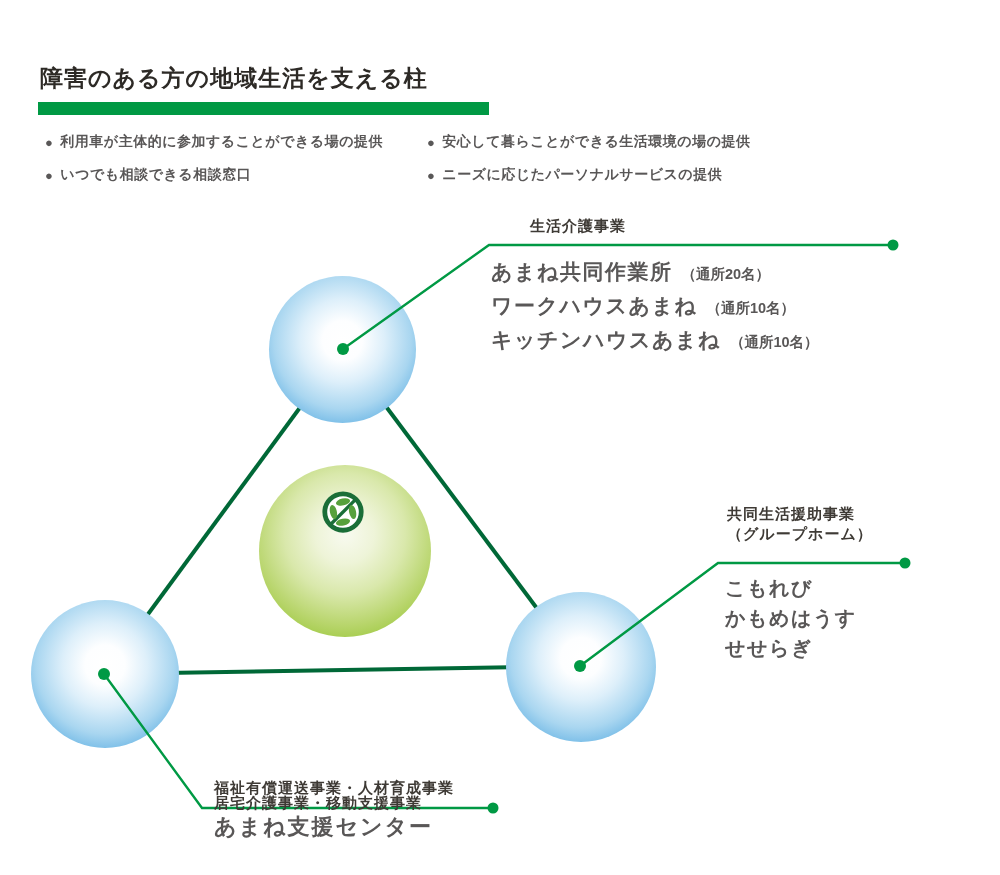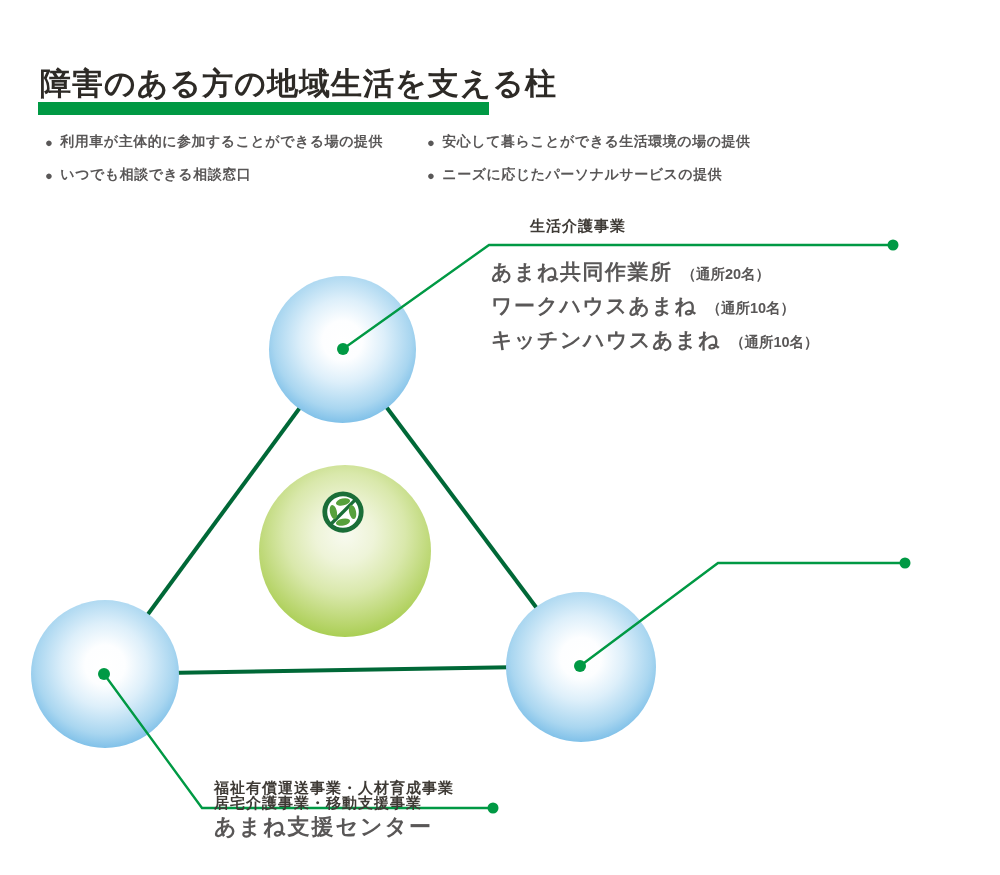--- a/index.html
+++ b/index.html
@@ -2,21 +2,21 @@
 <html><head>
 <meta charset="utf-8">
 <style>
   html,body{margin:0;padding:0;background:#fff;}
   #stage{
     position:relative;width:1000px;height:875px;background:#ffffff;overflow:hidden;
     font-family:"Liberation Sans","DejaVu Sans",sans-serif;font-weight:bold;
   }
   .abs{position:absolute;}
   
-  .page-title{left:40px;top:63px;font-size:31px;color:#2d2a26;letter-spacing:1px;z-index:4;}
+  .page-title{left:40px;top:63px;font-size:23px;color:#2d2a26;letter-spacing:1px;z-index:4;}
   .title-bar{left:38px;top:102px;width:451px;height:13px;background:#009944;z-index:4;}
   
   .bullet{position:absolute;display:flex;align-items:center;gap:7px;font-size:14px;color:#595757;letter-spacing:0.5px;z-index:4;white-space:nowrap;}
   .bullet .dot{font-size:13px;line-height:1;color:#595757;}
   .b0{left:45px;top:133px;} .b1{left:427px;top:133px;}
   .b2{left:45px;top:166px;} .b3{left:427px;top:166px;}
   
   .svg-under{position:absolute;left:0;top:0;z-index:0;pointer-events:none;}
   .svg-over{position:absolute;left:0;top:0;z-index:2;pointer-events:none;}
   
@@ -114,18 +114,27 @@
     <div class="care-row">
       <span class="care-name">ワークハウスあまね</span>
       <span class="care-note">（通所10名）</span>
     </div>
     <div class="care-row">
       <span class="care-name">キッチンハウスあまね</span>
       <span class="care-note">（通所10名）</span>
     </div>
   </div>
 
+  <div class="abs group-labels">
+    <div>共同生活援助事業</div>
+    <div>（グループホーム）</div>
+  </div>
+  <div class="abs group-items">
+    <div>こもれび</div>
+    <div>かもめはうす</div>
+    <div>せせらぎ</div>
+  </div>
 
   <div class="abs support-label1">居宅介護事業・移動支援事業</div>
   <div class="abs support-name">あまね支援センター</div>
   <div class="abs support-label2">福祉有償運送事業・人材育成事業</div>
 
 </div>
 
 </body></html>

